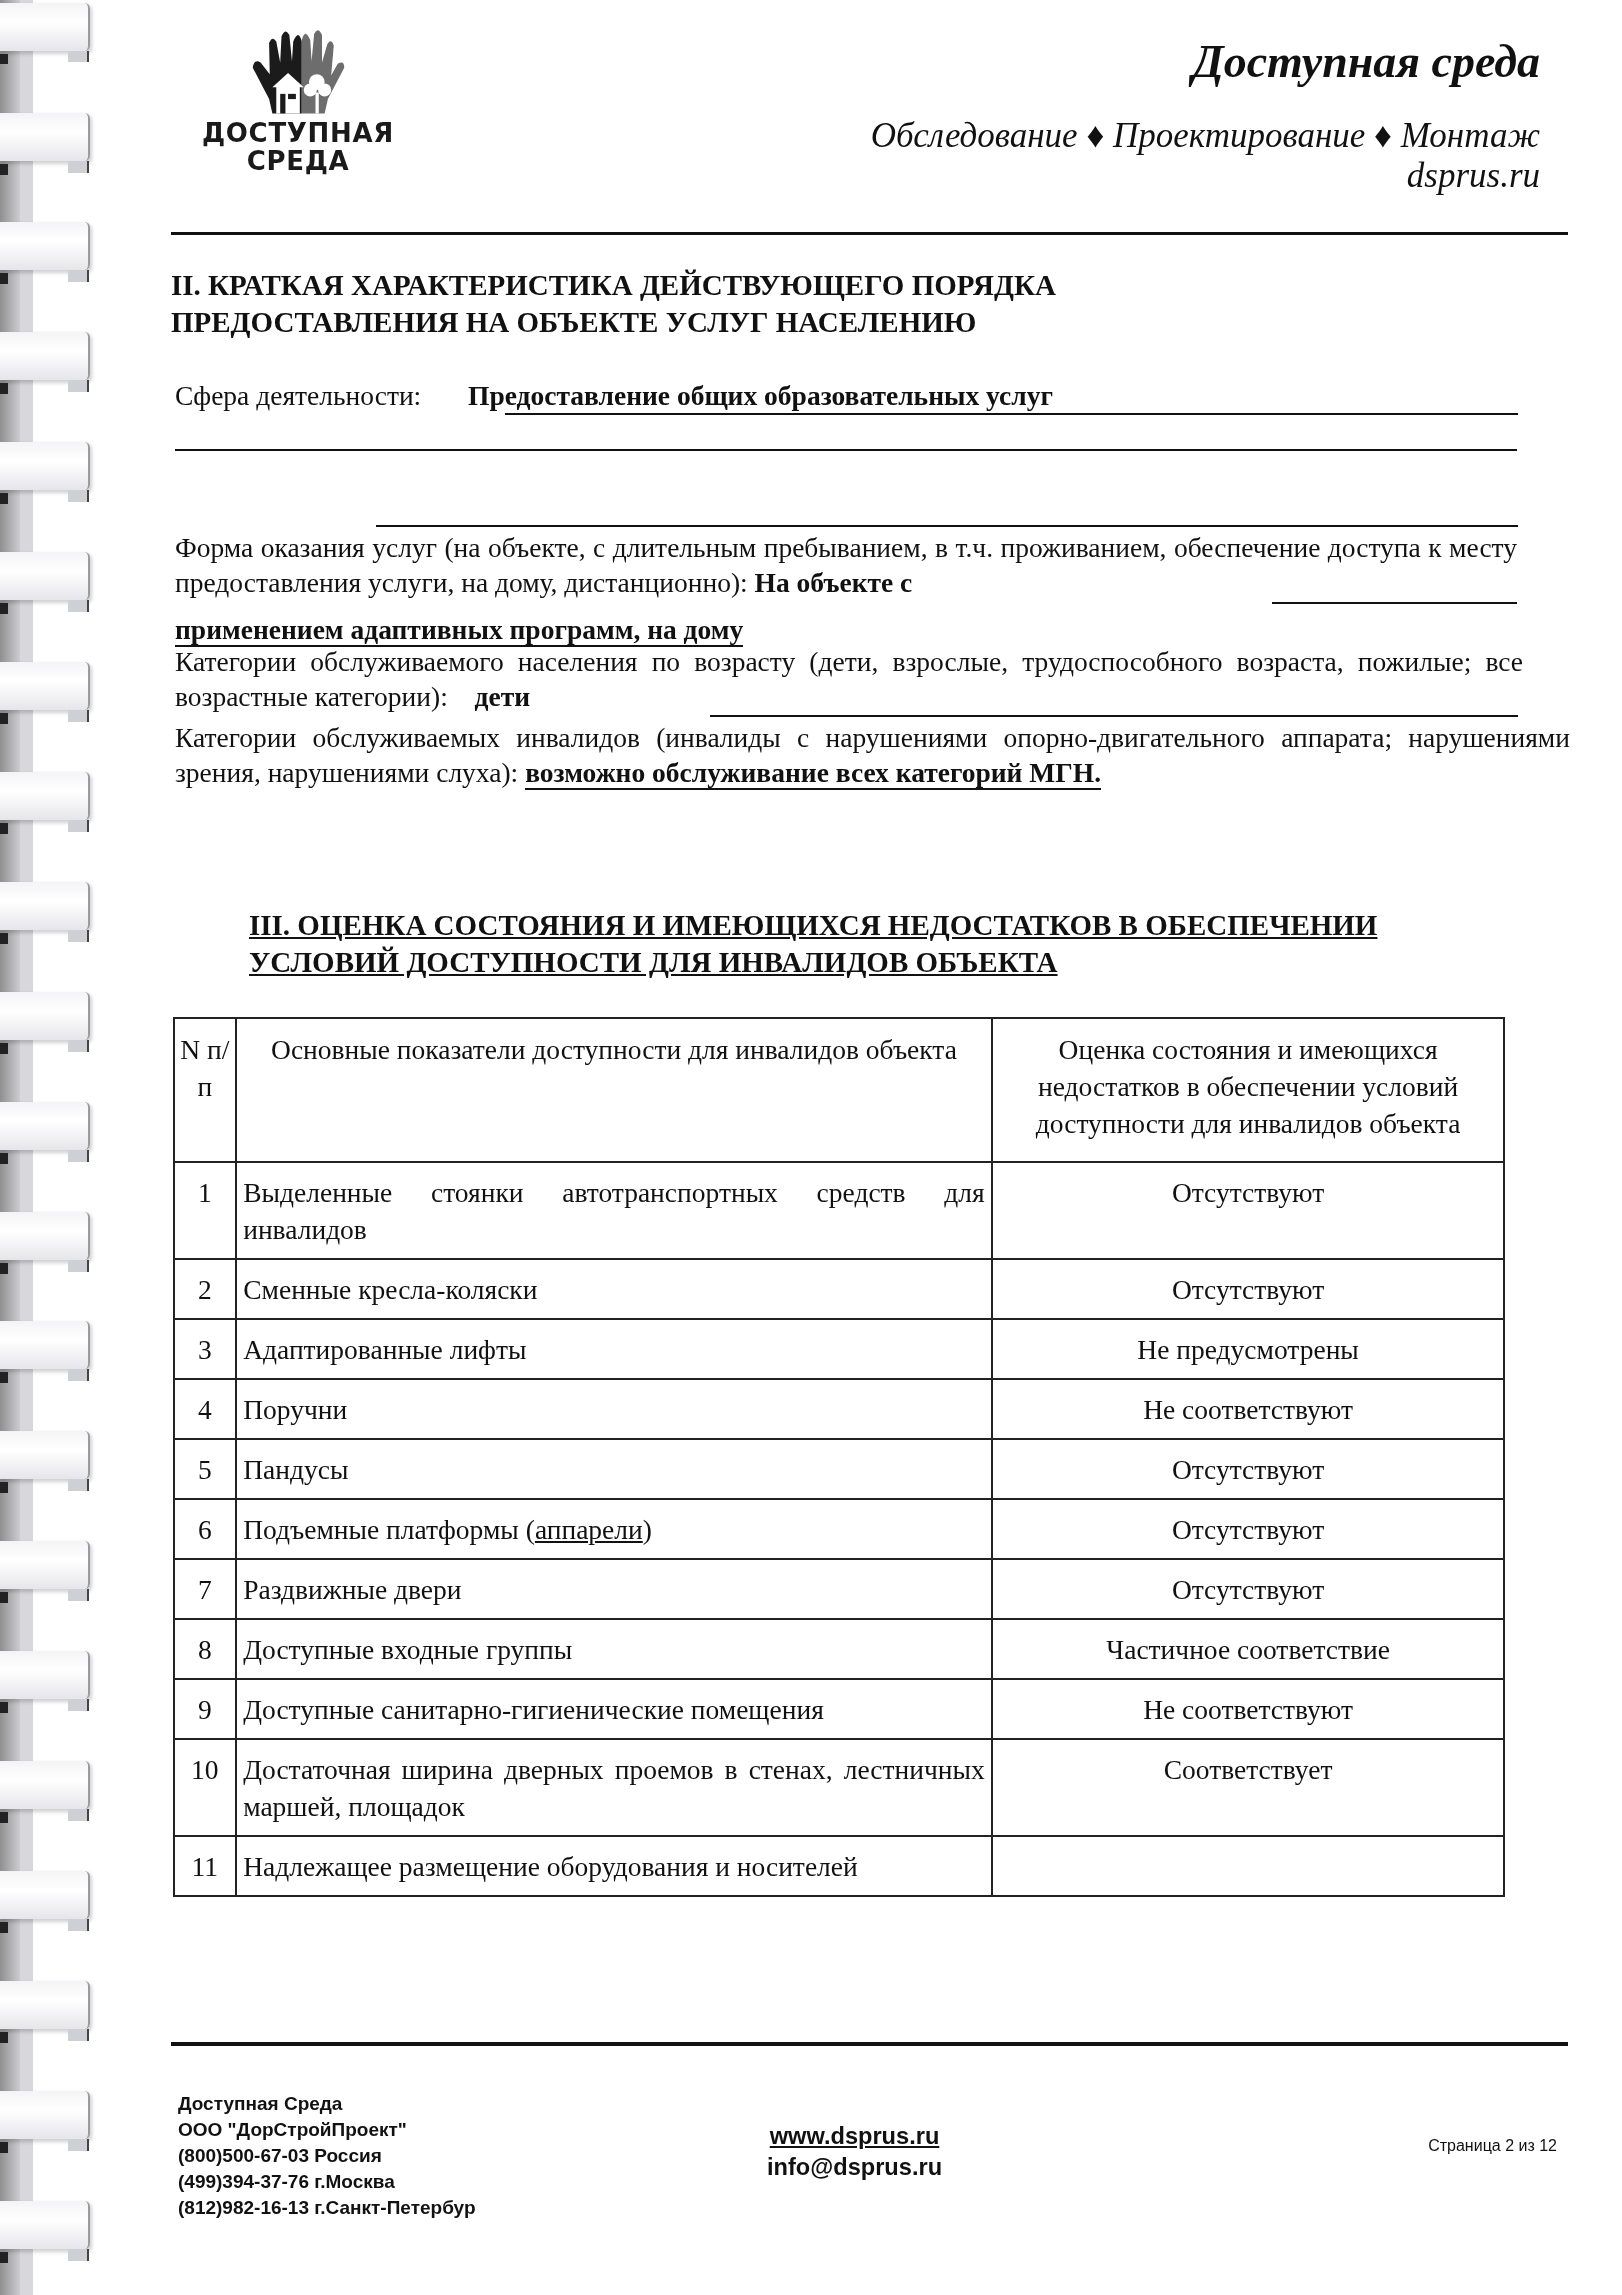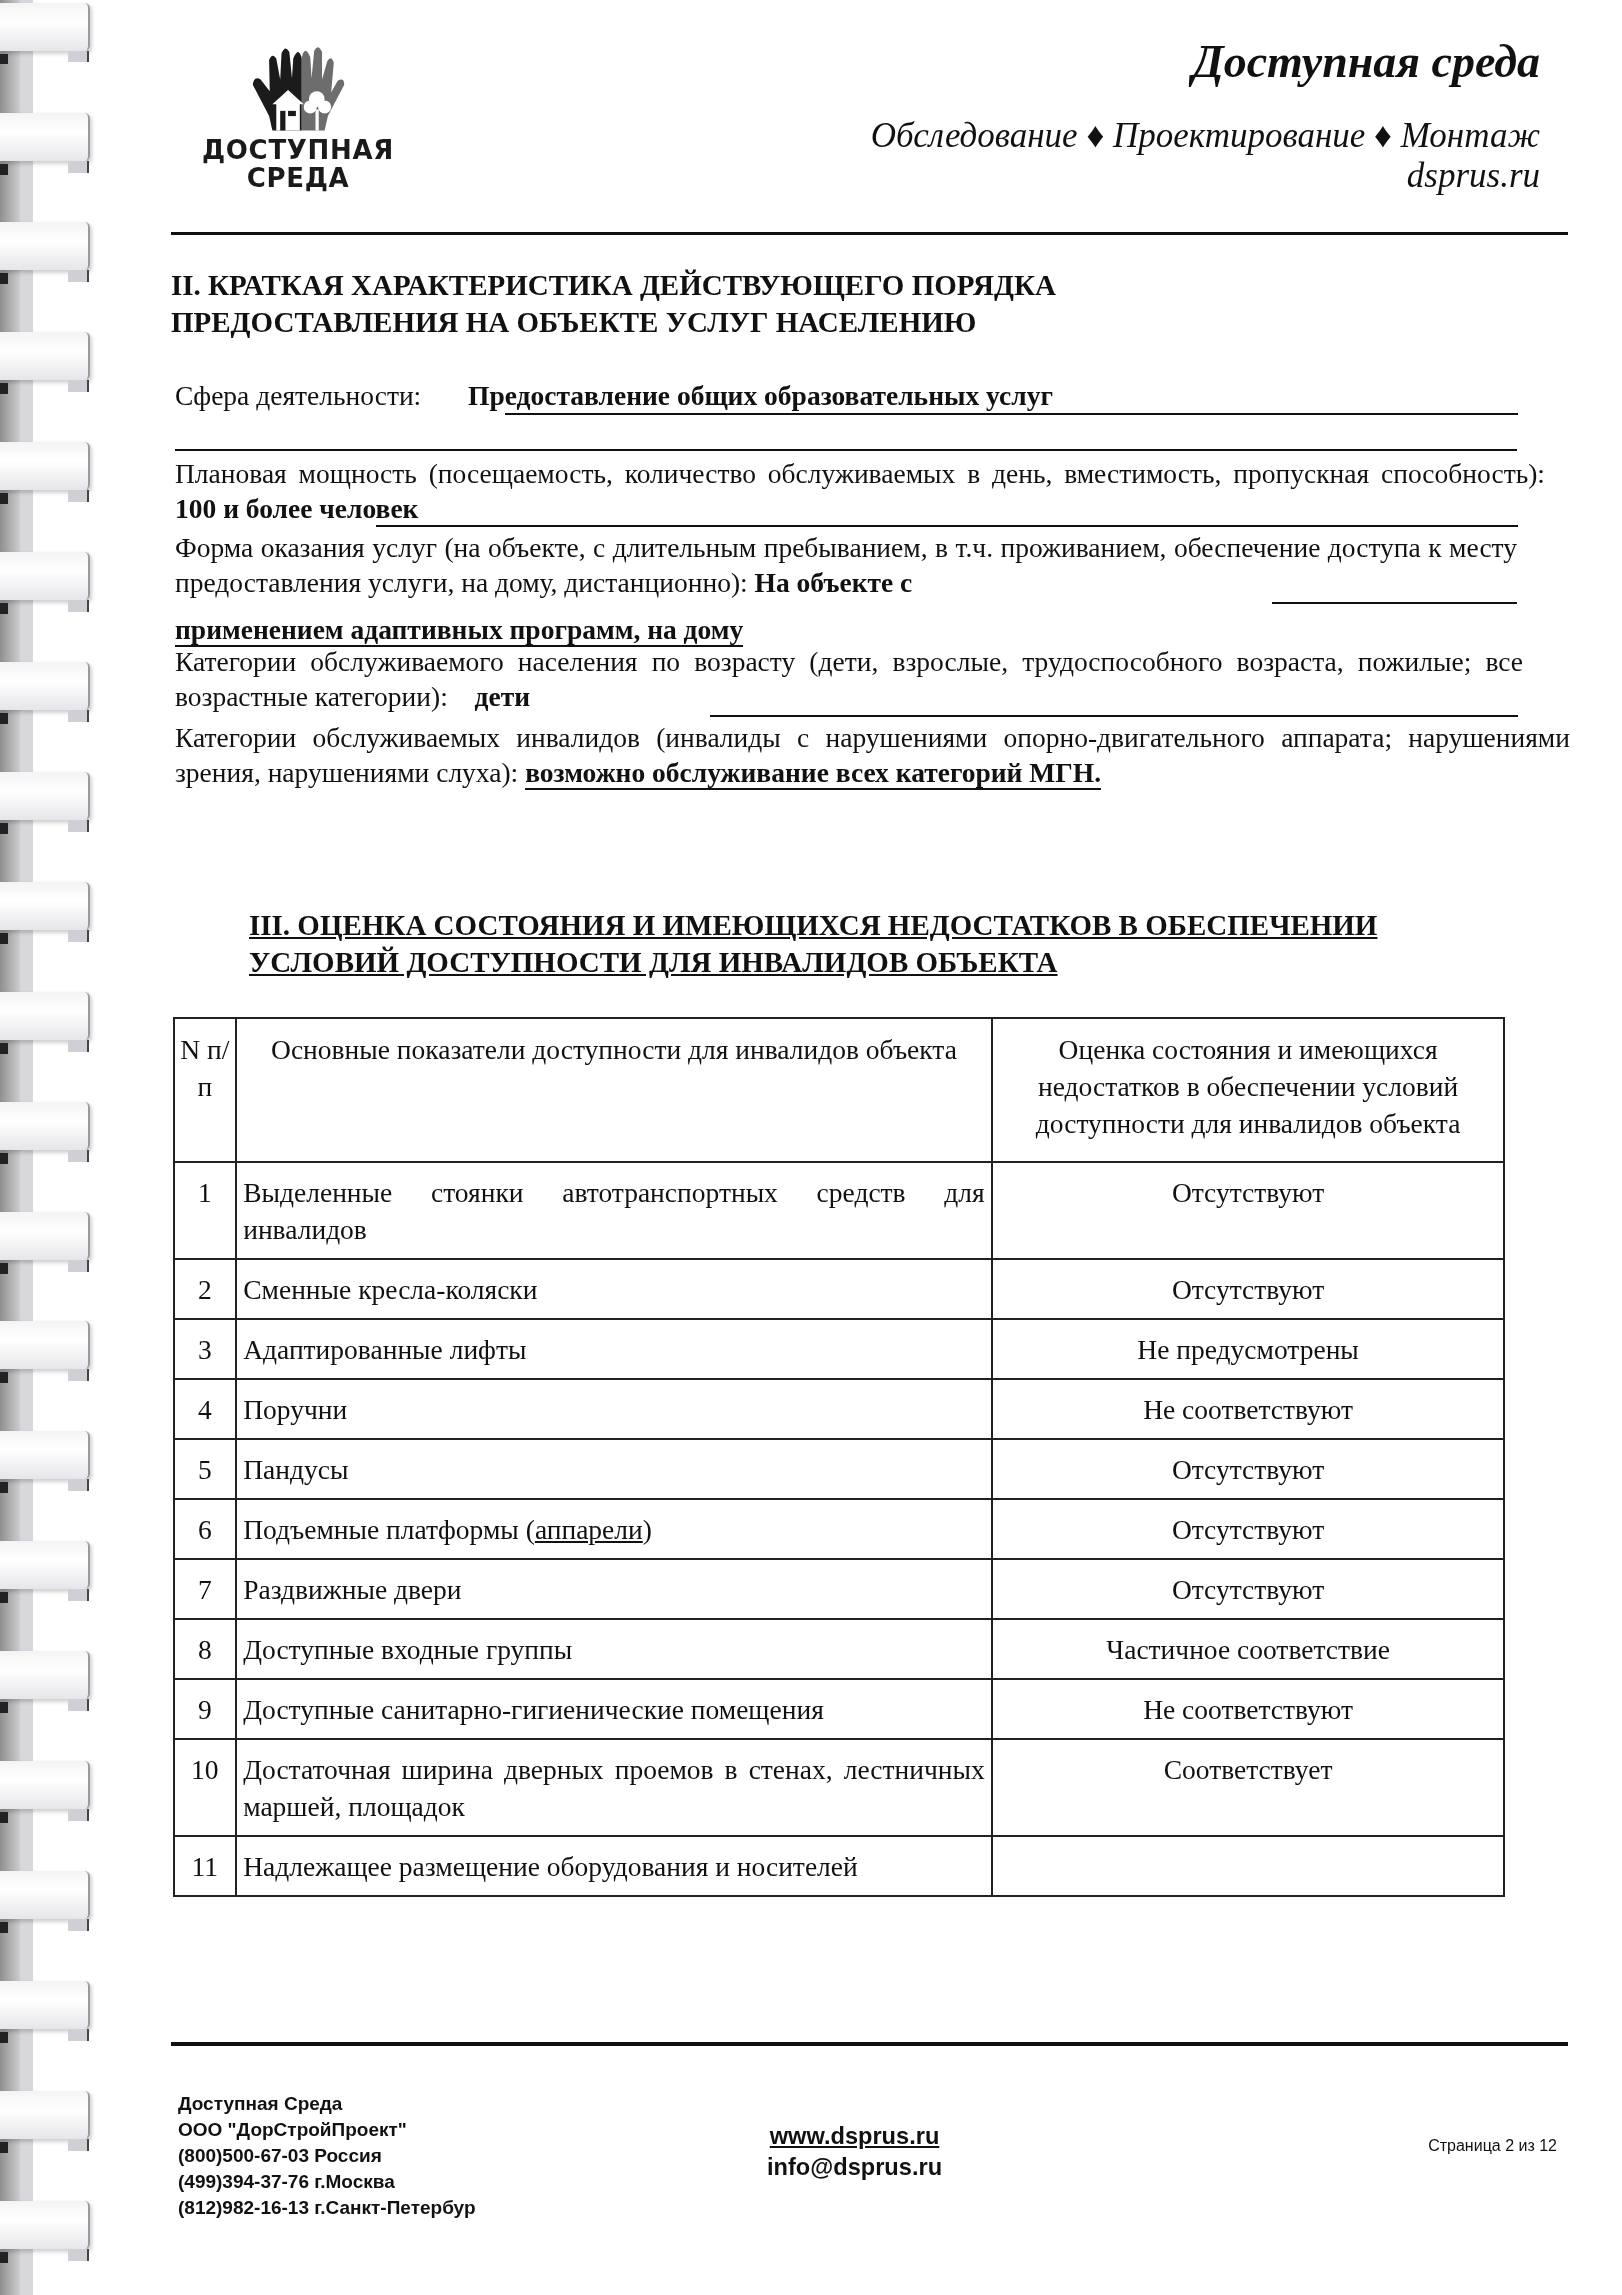--- a/index.html
+++ b/index.html
@@ -12,21 +12,21 @@
   .binding { position: absolute; left: 0; top: 0; width: 92px; height: 2295px; }
   .binding .spine { position: absolute; left: 0; top: 0; width: 31px; height: 100%; background: linear-gradient(90deg,#8f8f8f,#c9c9cc 60%,#e6e6ea); }
   .binding .spine2 { position: absolute; left: 19.6px; top: 0; width: 13px; height: 100%; background: #d8d8dc; }
   .ring { position: absolute; left: 0; width: 88px; height: 48px; background: linear-gradient(180deg,#f4f4f6,#ffffff 40%,#e6e6ea); border-right: 2px solid #9a9aa0; border-radius: 0 5.2px 5.2px 0; box-shadow: 1.3px 2.6px 3.9px rgba(0,0,0,0.18); }
   .ring::after { content: ""; position: absolute; right: -1.3px; bottom: -11.8px; width: 19.6px; height: 11.8px; background: #cfd0d6; border-right: 2px solid #444; }
   .ring .tick { position: absolute; left: 0; top: 51px; width: 7.9px; height: 10.5px; background: #222; }
 
   .page { position: absolute; left: 0; top: 0; width: 1622px; height: 2295px; }
 
   
-  .logo { position: absolute; left: 190px; top: 39px; width: 216px; height: 164px; text-align: center; }
+  .logo { position: absolute; left: 190px; top: 22px; width: 216px; height: 164px; text-align: center; }
   .logo svg { display: block; margin: 0 auto; }
   .logo .logo-text { font-family: "DejaVu Sans", "Liberation Sans", sans-serif; font-weight: bold; font-size: 26px; line-height: 27.5px; letter-spacing: 0.7px; color: #1a1a1a; }
   .brand { position: absolute; right: 82px; top: 36px; text-align: right; font-style: italic; }
   .brand .title { font-size: 46px; font-weight: bold; line-height: 52px; }
   .brand .tagline { font-size: 35px; line-height: 39px; margin-top: 27.5px; }
   .brand .site { font-size: 35px; line-height: 41px; }
   .header-rule { position: absolute; left: 171px; top: 232px; width: 1397px; height: 2.6px; background: #111; }
 
   
   .section-title { position: absolute; left: 171px; width: 1397px; text-align: left; font-weight: bold; font-size: 29px; line-height: 37px; }
@@ -160,24 +160,20 @@
   </div>
 
   <div class="para" style="top:378px;">
     <span>Сфера деятельности:</span>
     <span style="display:inline-block;width:33px;"></span>
     <span class="fill">Предоставление общих образовательных услуг</span>
   </div>
   <div class="rule-line" style="left:505px;top:413px;width:1013px;"></div>
   <div class="rule-line" style="left:175px;top:449px;width:1342px;"></div>
 
-  <div class="para" style="top:456px;width:1370px;">
-    <span>Плановая мощность (посещаемость, количество обслуживаемых в день, вместимость, пропускная способность):</span>
-    <span class="fill">100 и более человек</span>
-  </div>
   <div class="rule-line" style="left:376px;top:525px;width:1142px;"></div>
 
   <div class="para" style="top:530px;width:1342px;">
     <span>Форма оказания услуг (на объекте, с длительным пребыванием, в т.ч. проживанием, обеспечение доступа к месту предоставления услуги, на дому, дистанционно):</span>
     <span class="fill">На объекте с</span>
   </div>
   <div class="rule-line" style="left:1272px;top:602px;width:245px;"></div>
   <div class="para" style="top:612px;">
     <span class="fill uline">применением адаптивных программ, на дому</span>
   </div>

